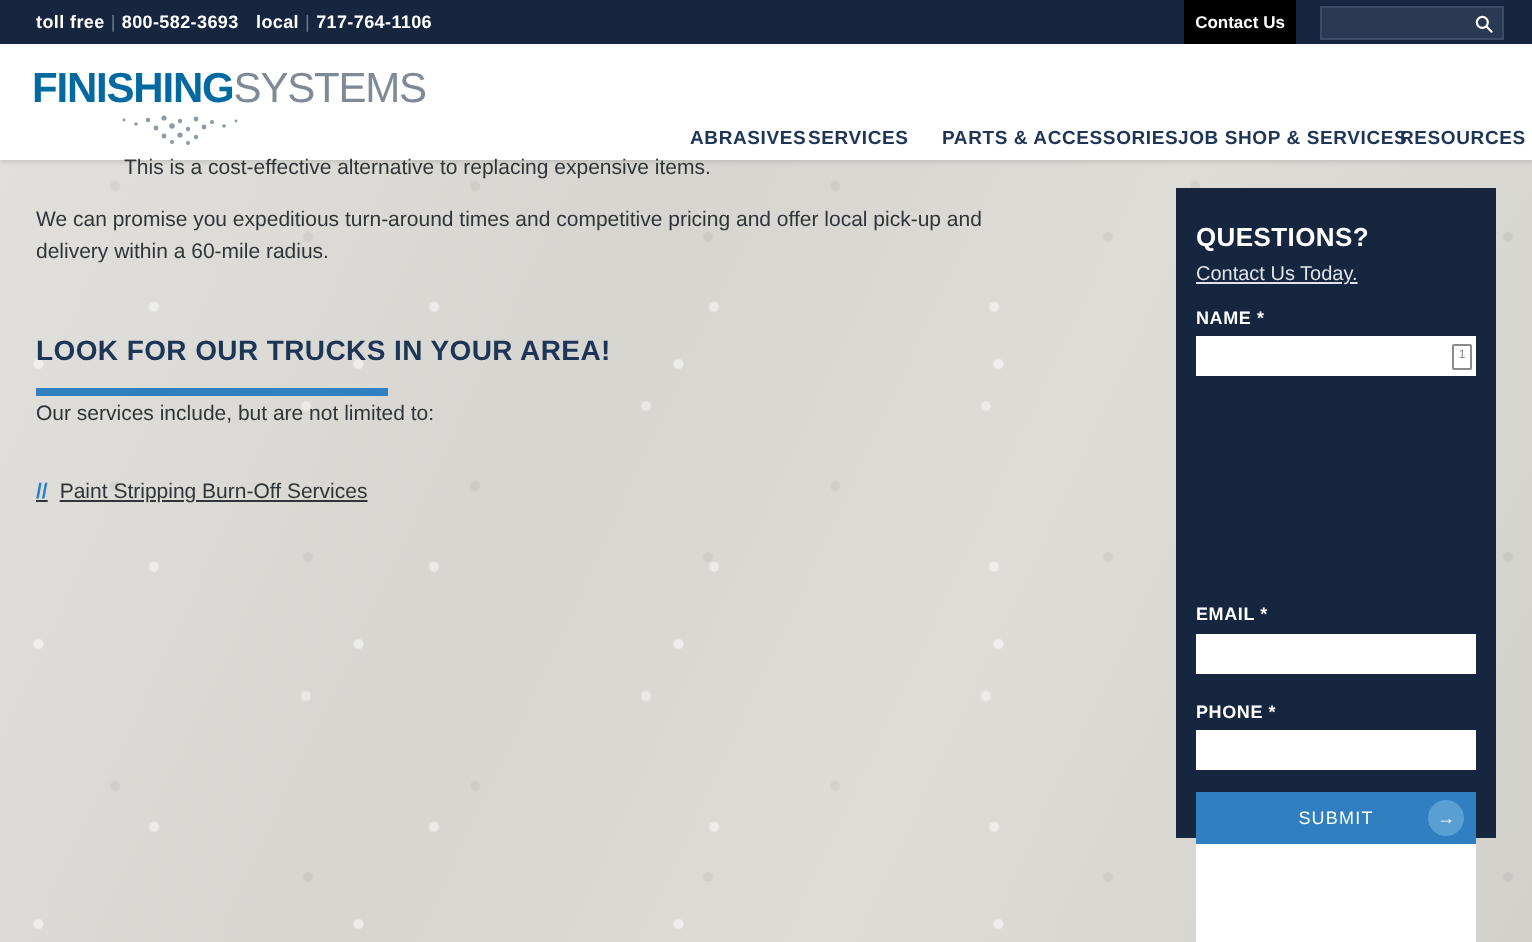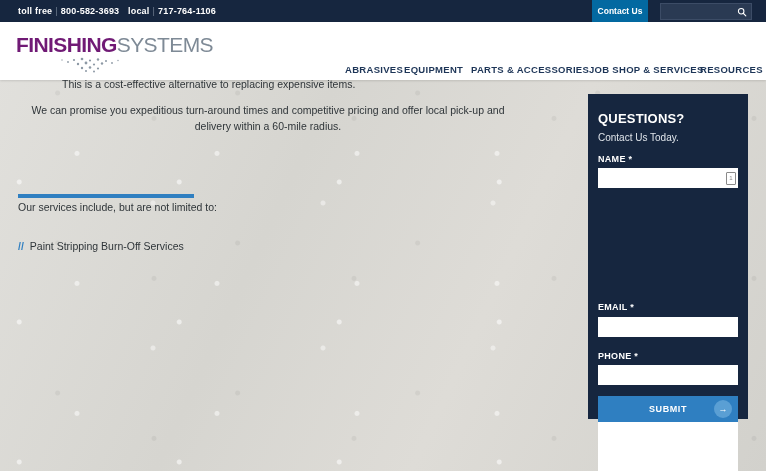--- a/index.html
+++ b/index.html
@@ -52,21 +52,21 @@
   .phone-block .num { color: #ffffff; }
   #tollfree { left: 18px; }
   #local { left: 128px; }
 
   #contact-btn {
     position: absolute;
     top: 0;
     left: 592px;
     width: 56px;
     height: 22px;
-    background: #0369a1;
+    background: #000000;
     color: #ffffff;
     font-size: 8.5px;
     font-weight: bold;
     display: flex;
     align-items: center;
     justify-content: center;
     cursor: pointer;
   }
 
   #search-wrap {
@@ -119,21 +119,21 @@
     width: 200px;
     height: 40px;
     cursor: pointer;
   }
   #logo .logo-text {
     font-size: 21px;
     letter-spacing: -0.6px;
     line-height: 22px;
     white-space: nowrap;
   }
-  #logo .logo-fin { color: #701a75; font-weight: bold; }
+  #logo .logo-fin { color: #0369a1; font-weight: bold; }
   #logo .logo-sys { color: #7e8a96; font-weight: normal; }
   #logo .logo-sub {
     margin-top: 1px;
     height: 16px;
     position: relative;
   }
 
   #nav {
     position: absolute;
     top: 42px;
@@ -153,21 +153,21 @@
   }
 
   
   .copy {
     position: absolute;
     color: #2f3539;
     font-size: 10.5px;
     line-height: 16px;
   }
   #para-1 { top: 76px; left: 18px; width: 520px; margin-left: 44px; }
-  #para-2 { top: 102px; left: 18px; width: 500px; text-align: center; }
+  #para-2 { top: 102px; left: 18px; width: 500px; }
 
   #subhead {
     position: absolute;
     top: 167px;
     left: 18px;
     font-size: 14px;
     font-weight: bold;
     color: #1d3557;
     letter-spacing: .2px;
   }
@@ -185,20 +185,21 @@
     position: absolute;
     top: 237px;
     left: 18px;
     width: 480px;
   }
   #list .li {
     font-size: 10.5px;
     color: #2f3539;
     line-height: 19px;
     white-space: nowrap;
+    text-decoration: underline;
   }
   #list .slash {
     color: #2f7fc1;
     font-weight: bold;
     margin-right: 6px;
   }
 
   
   #form-card {
     position: absolute;
@@ -217,20 +218,21 @@
     font-weight: bold;
     color: #ffffff;
     letter-spacing: .2px;
   }
   #form-sub {
     position: absolute;
     top: 38px;
     left: 10px;
     font-size: 10px;
     color: #dfe4ea;
+    text-decoration: underline;
   }
   .field-label {
     position: absolute;
     left: 10px;
     font-size: 9px;
     font-weight: bold;
     color: #ffffff;
     letter-spacing: .3px;
   }
   .field-input {
@@ -285,21 +287,21 @@
   }
   #submit-btn {
     position: absolute;
     top: 396px;
     left: 598px;
     width: 140px;
     height: 26px;
     background: #2f7fc1;
     color: #ffffff;
     font-size: 9px;
-    font-weight: bold;
+    font-weight: normal;
     letter-spacing: .6px;
     display: flex;
     align-items: center;
     justify-content: center;
     cursor: pointer;
   }
   #submit-arrow {
     position: absolute;
     top: 400px;
     left: 714px;
@@ -368,30 +370,31 @@
             <circle cx="96" cy="6" r="0.9"></circle>
             <circle cx="46" cy="3" r="0.7"></circle>
             <circle cx="102" cy="3.5" r="0.7"></circle>
           </g>
         </svg>
       </div>
     </div>
 
     <div id="nav">
       <div class="nav-item" style="left:5px">ABRASIVES</div>
-      <div class="nav-item" style="left:64px">EQUIPMENT</div>
+      <div class="nav-item" style="left:64px">SERVICES</div>
       <div class="nav-item" style="left:131px">PARTS &amp; ACCESSORIES</div>
       <div class="nav-item" style="left:249px">JOB SHOP &amp; SERVICES</div>
       <div class="nav-item" style="left:360px">RESOURCES</div>
     </div>
   </div>
 
   <div class="copy" id="para-1">This is a cost-effective alternative to replacing expensive items.</div>
   <div class="copy" id="para-2">We can promise you expeditious turn-around times and competitive pricing and offer local pick-up and delivery within a 60-mile radius.</div>
 
+  <div id="subhead">LOOK FOR OUR TRUCKS IN YOUR AREA!</div>
   <div id="rule"></div>
 
   <div class="copy" id="para-3">Our services include, but are not limited to:</div>
 
   <div id="list">
     <div class="li">
       <span class="slash">//</span><span>Paint Stripping Burn-Off Services</span>
     </div>
   </div>
 

